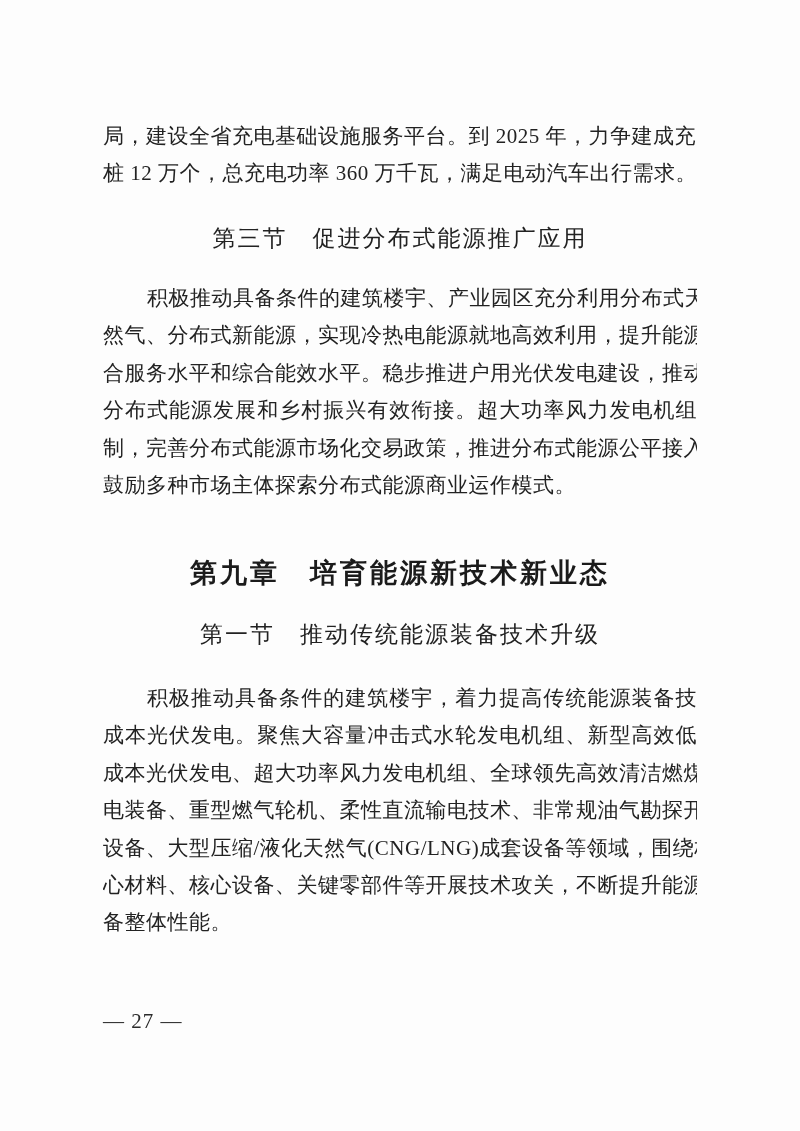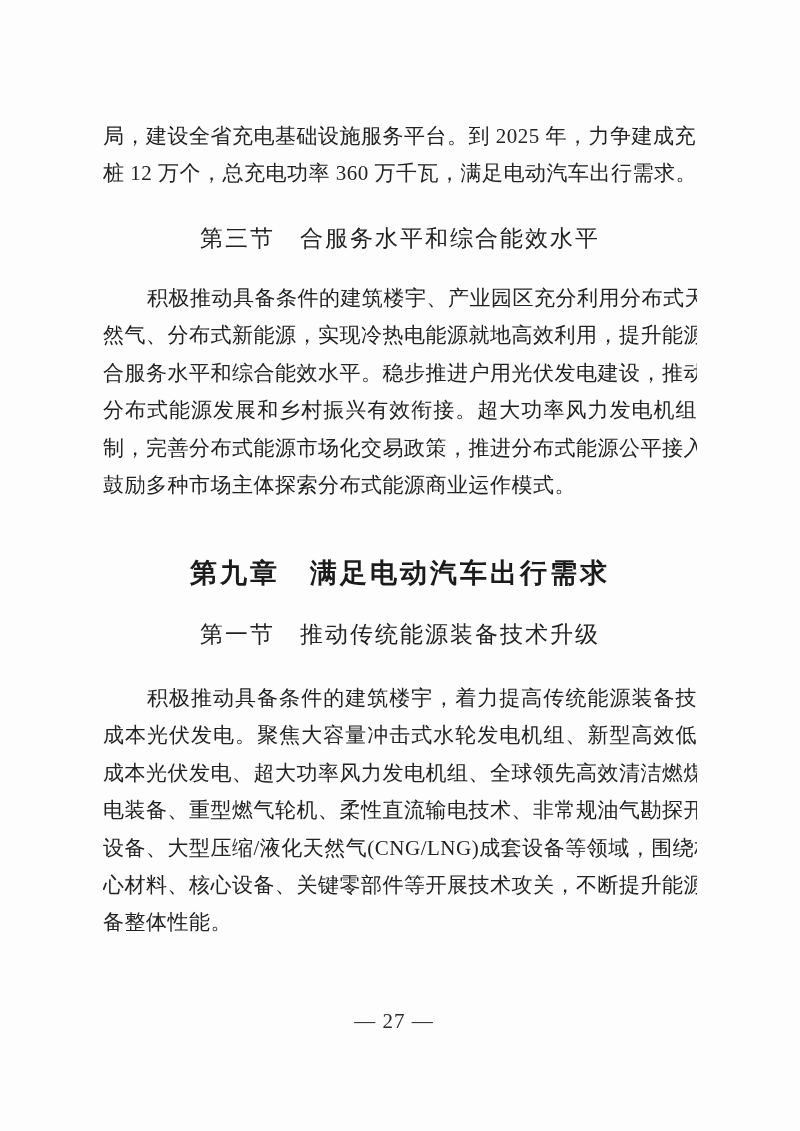--- a/index.html
+++ b/index.html
@@ -48,21 +48,21 @@
   .chapter-heading {
     text-align: center;
     font-size: 27px;
     line-height: 44px;
     font-weight: 700;
     letter-spacing: 3px;
     font-family: "Liberation Sans", "DejaVu Sans", sans-serif;
     color: #1b1b1b;
   }
   .page-footer {
-    text-align: center;
+    text-align: left;
     padding-right: 12px;
     box-sizing: border-box;
     font-size: 21px;
     line-height: 37.5px;
     letter-spacing: 1px;
     color: #2a2a2a;
   }
   
   #para-1            { top: 118px; }
   #section-heading-1 { top: 220px; }
@@ -75,32 +75,32 @@
 </head>
 <body>
 
 <div class="page">
 
   <div class="block para" id="para-1">
       <div class="line">局，建设全省充电基础设施服务平台。到 2025 年，力争建成充电</div>
       <div class="line last">桩 12 万个，总充电功率 360 万千瓦，满足电动汽车出行需求。</div>
     </div>
 
-  <div class="block section-heading" id="section-heading-1">第三节　合服务水平和综合能效水平</div>
+  <div class="block section-heading" id="section-heading-1">第三节　促进分布式能源推广应用</div>
 
   <div class="block para" id="para-2">
       <div class="line indent">积极推动具备条件的建筑楼宇、产业园区充分利用分布式天</div>
       <div class="line">然气、分布式新能源，实现冷热电能源就地高效利用，提升能源综</div>
       <div class="line">合服务水平和综合能效水平。稳步推进户用光伏发电建设，推动</div>
       <div class="line">分布式能源发展和乡村振兴有效衔接。超大功率风力发电机组</div>
       <div class="line">制，完善分布式能源市场化交易政策，推进分布式能源公平接入，</div>
       <div class="line last">鼓励多种市场主体探索分布式能源商业运作模式。</div>
     </div>
 
-  <div class="block chapter-heading" id="chapter-heading">第九章　满足电动汽车出行需求</div>
+  <div class="block chapter-heading" id="chapter-heading">第九章　培育能源新技术新业态</div>
 
   <div class="block section-heading" id="section-heading-2">第一节　推动传统能源装备技术升级</div>
 
   <div class="block para" id="para-3">
       <div class="line indent">积极推动具备条件的建筑楼宇，着力提高传统能源装备技</div>
       <div class="line">成本光伏发电。聚焦大容量冲击式水轮发电机组、新型高效低</div>
       <div class="line">成本光伏发电、超大功率风力发电机组、全球领先高效清洁燃煤发</div>
       <div class="line">电装备、重型燃气轮机、柔性直流输电技术、非常规油气勘探开发</div>
       <div class="line">设备、大型压缩/液化天然气(CNG/LNG)成套设备等领域，围绕核</div>
       <div class="line">心材料、核心设备、关键零部件等开展技术攻关，不断提升能源装</div>

